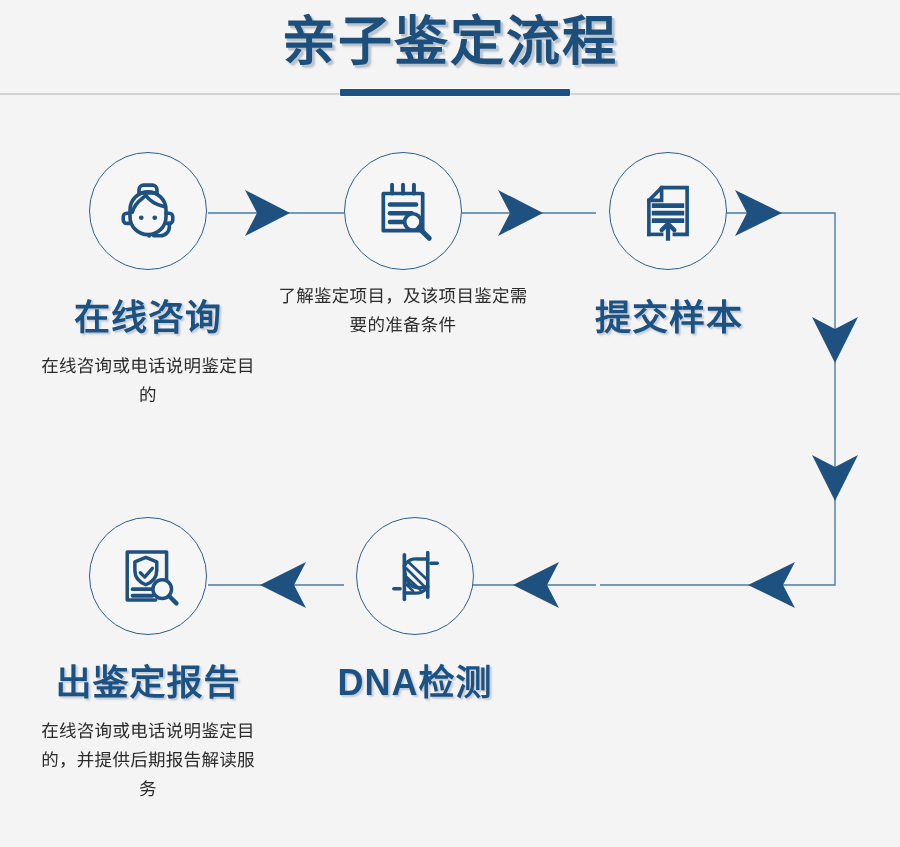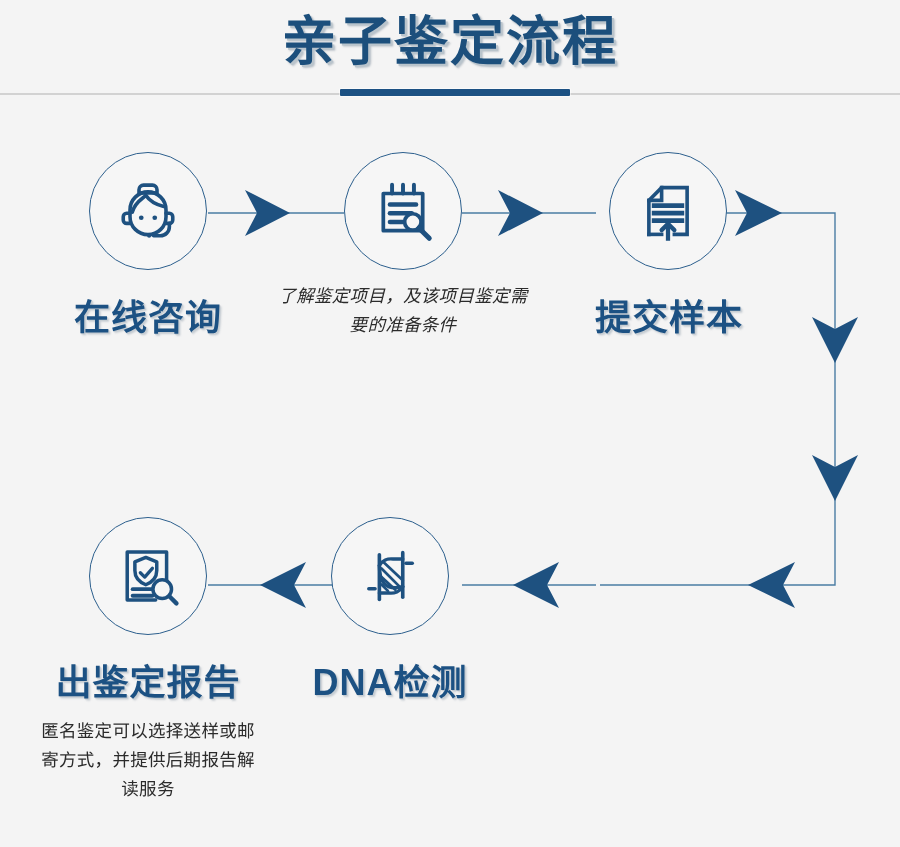--- a/index.html
+++ b/index.html
@@ -64,30 +64,30 @@
     white-space:nowrap;
   }
   .node-desc{
     margin-top:12px;
     text-align:center;
     font-size:17.5px;
     line-height:29px;
     color:#2b2b2b;
     letter-spacing:.3px;
   }
-  .node-desc.wide{width:250px;margin-left:-10px;font-style:italic;}
+  .node-desc.wide{width:250px;margin-left:-10px;}
 
   
   #node-1{left:33px;top:152px;}
   #node-2{left:288px;top:152px;}
   #node-3{left:544px;top:152px;width:250px;}
   #node-3 .circle{margin-left:65px;}
   
   #node-6{left:33px;top:517px;}
-  #node-5{left:275px;top:517px;}
+  #node-5{left:300px;top:517px;}
   #node-4{left:530px;top:517px;width:250px;}
   #node-4 .circle{margin-left:65px;}
 
   
   .connectors{
     position:absolute;left:0;top:0;width:900px;height:847px;
     pointer-events:none;
   }
 </style>
 </head>
@@ -140,20 +140,21 @@
 
           <circle cx="26" cy="38" r="2.1" fill="#1e5180" stroke="none"></circle>
           <circle cx="38" cy="38" r="2.1" fill="#1e5180" stroke="none"></circle>
 
           <path d="M51 43 v3 a8 8 0 0 1 -8 8 h-6"></path>
           <circle cx="33" cy="54" r="1.8" fill="#1e5180" stroke="none"></circle>
         </svg>
       </span>
     </div>
     <div class="node-title">在线咨询</div>
+    <div class="node-desc">在线咨询或电话说明鉴定目的</div>
   </div>
 
   <div class="node" id="node-2">
     <div class="circle">
       <span>
         <svg width="70" height="70" viewBox="0 0 64 64" fill="none" stroke="#1e5180" stroke-width="3.4" stroke-linecap="round" stroke-linejoin="round">
 
           <path d="M14 16 h36 v34 h-36 z"></path>
 
           <path d="M22 8 v8 M32 8 v8 M42 8 v8" stroke-width="3.6"></path>
@@ -222,16 +223,16 @@
 
           <path d="M18 44 h18" stroke-width="3.6"></path>
           <path d="M18 50 h18" stroke-width="3.6"></path>
 
           <circle cx="45" cy="44" r="8.5" stroke-width="3.2" fill="#f6f6f6"></circle>
           <path d="M51.5 50.5 L58 57" stroke-width="4"></path>
         </svg>
       </span>
     </div>
     <div class="node-title">出鉴定报告</div>
-    <div class="node-desc">匿名鉴定可以选择送样或邮寄方式，并提供后期报告解读服务</div>
+    <div class="node-desc">在线咨询或电话说明鉴定目的，并提供后期报告解读服务</div>
   </div>
 
 </div>
 
 </body></html>

